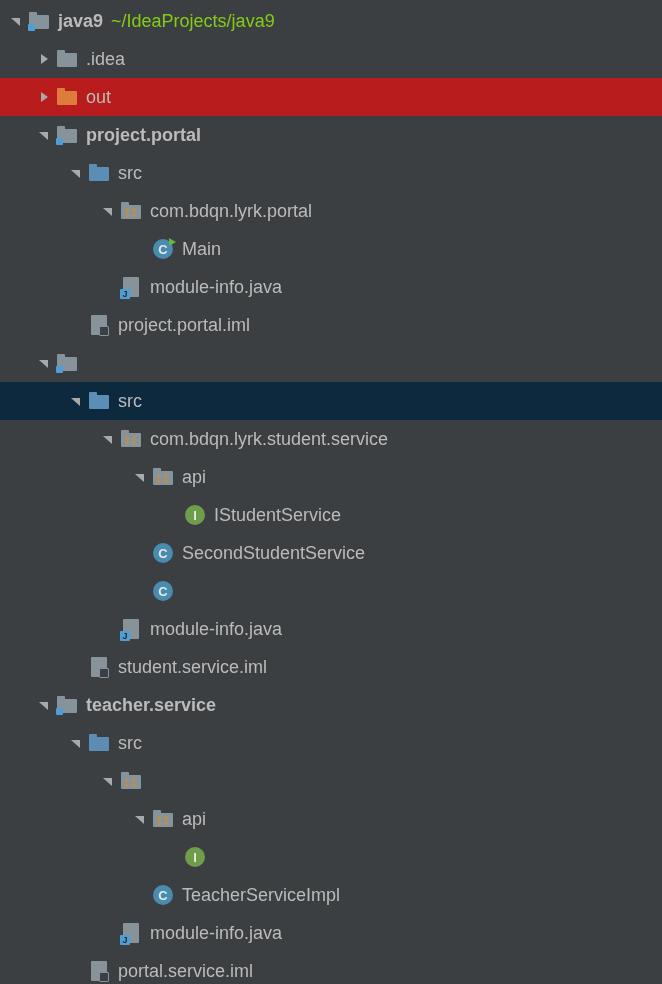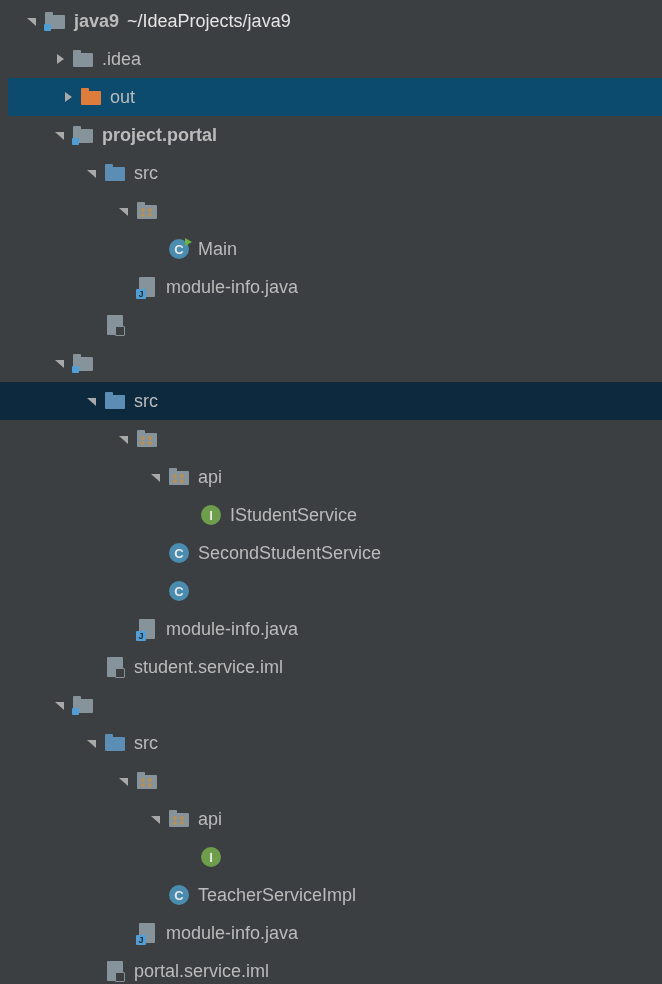--- a/index.html
+++ b/index.html
@@ -11,41 +11,41 @@
       width: 662px;
       height: 984px;
       overflow: hidden;
       padding-top: 2px;
     }
     .row {
       display: flex;
       align-items: center;
       height: 38px;
       white-space: nowrap;
-      padding-left: 24px;
-    }
-    .row.highlight-brown { background: #0c4a6e; margin-left: 8px; }
+      padding-left: 8px;
+    }
+    .row.highlight-brown { background: #b91c1c; }
     .row.highlight-selected { background: #0d293e; }
     .indent { display: inline-block; }
     .arrow {
       width: 16px;
       height: 16px;
       margin-right: 4px;
       flex-shrink: 0;
     }
     .icon {
       width: 22px;
       height: 22px;
       margin-right: 8px;
       flex-shrink: 0;
       position: relative;
     }
     .label { color: #bbbbbb; }
     .label.bold { font-weight: bold; }
-    .path-hint { color: #e5e5e5; margin-left: 8px; }
+    .path-hint { color: #84cc16; margin-left: 8px; }
     
     
     .arrow svg { width: 100%; height: 100%; }
     .arrow.expanded svg polygon { fill: #a9a9a9; }
     .arrow.collapsed svg polygon { fill: #a9a9a9; }
     
     
     .folder-body {
       position: absolute;
       width: 20px;
@@ -262,20 +262,21 @@
         <polygon points="3,5 12,5 12,13"></polygon>
       </svg></span>
   <span class="icon folder-package">
       <span class="folder-tab"></span>
       <span class="folder-body"></span>
       <span class="package-dot d1"></span>
       <span class="package-dot d2"></span>
       <span class="package-dot d3"></span>
       <span class="package-dot d4"></span>
     </span>
+  <span class="label">com.bdqn.lyrk.portal</span>
 </div>
 
 <div class="row">
   <span class="indent" style="width:124px"></span>
   <span class="no-arrow"></span>
   <span class="icon">
       <span class="class-icon runnable">C</span>
     </span>
   <span class="label">Main</span>
 </div>
@@ -288,20 +289,21 @@
     </span>
   <span class="label">module-info.java</span>
 </div>
 
 <div class="row">
   <span class="indent" style="width:60px"></span>
   <span class="no-arrow"></span>
   <span class="icon">
       <span class="iml-file"></span>
     </span>
+  <span class="label">project.portal.iml</span>
 </div>
 
 <div class="row">
   <span class="indent" style="width:28px"></span>
   <span class="arrow expanded"><svg viewBox="0 0 16 16">
         <polygon points="3,5 12,5 12,13"></polygon>
       </svg></span>
   <span class="icon folder-module">
       <span class="folder-tab"></span>
       <span class="folder-body"></span>
@@ -327,20 +329,21 @@
         <polygon points="3,5 12,5 12,13"></polygon>
       </svg></span>
   <span class="icon folder-package">
       <span class="folder-tab"></span>
       <span class="folder-body"></span>
       <span class="package-dot d1"></span>
       <span class="package-dot d2"></span>
       <span class="package-dot d3"></span>
       <span class="package-dot d4"></span>
     </span>
+  <span class="label">com.bdqn.lyrk.student.service</span>
 </div>
 
 <div class="row">
   <span class="indent" style="width:124px"></span>
   <span class="arrow expanded"><svg viewBox="0 0 16 16">
         <polygon points="3,5 12,5 12,13"></polygon>
       </svg></span>
   <span class="icon folder-package">
       <span class="folder-tab"></span>
       <span class="folder-body"></span>
@@ -399,20 +402,21 @@
 <div class="row">
   <span class="indent" style="width:28px"></span>
   <span class="arrow expanded"><svg viewBox="0 0 16 16">
         <polygon points="3,5 12,5 12,13"></polygon>
       </svg></span>
   <span class="icon folder-module">
       <span class="folder-tab"></span>
       <span class="folder-body"></span>
       <span class="module-dot"></span>
     </span>
+  <span class="label bold">teacher.service</span>
 </div>
 
 <div class="row">
   <span class="indent" style="width:60px"></span>
   <span class="arrow expanded"><svg viewBox="0 0 16 16">
         <polygon points="3,5 12,5 12,13"></polygon>
       </svg></span>
   <span class="icon folder-blue">
       <span class="folder-tab"></span>
       <span class="folder-body"></span>

